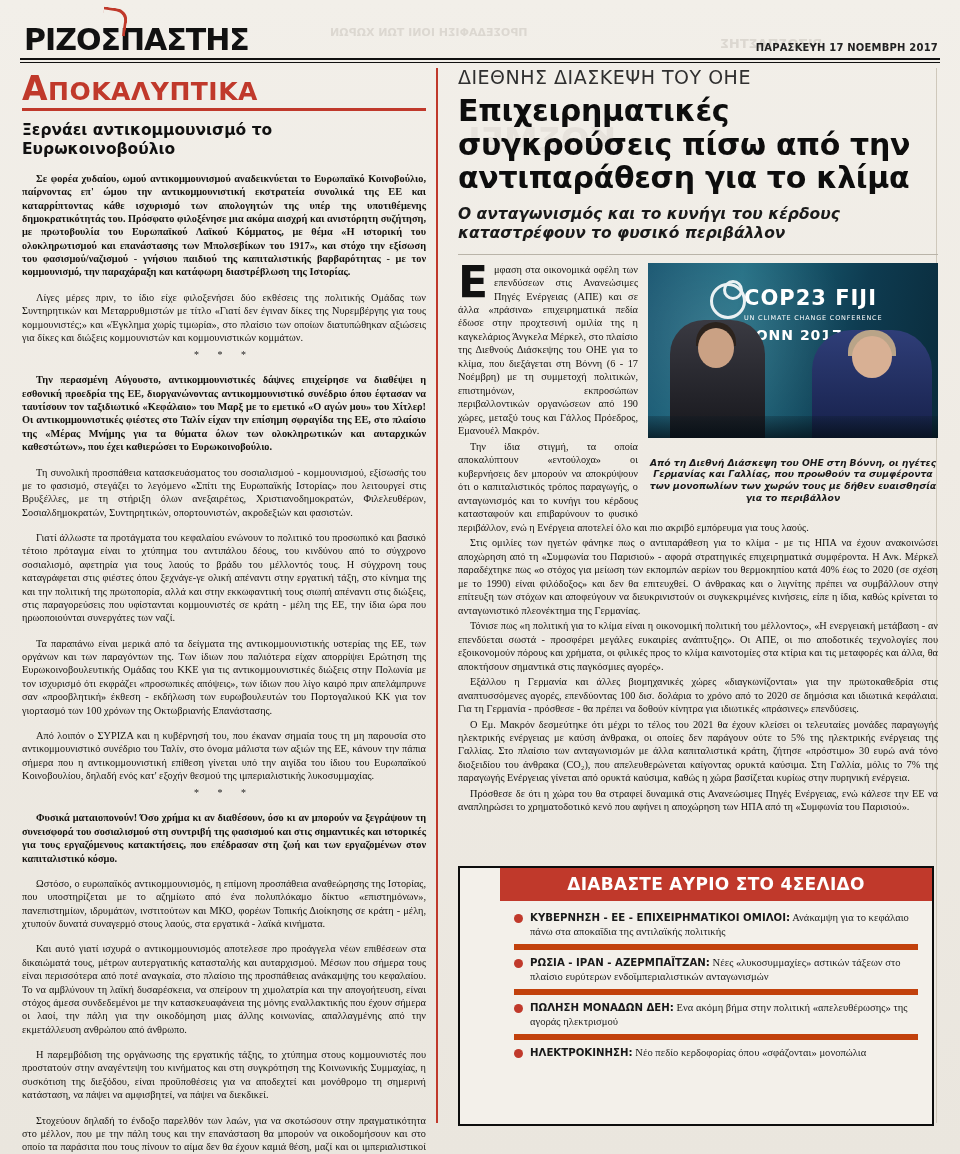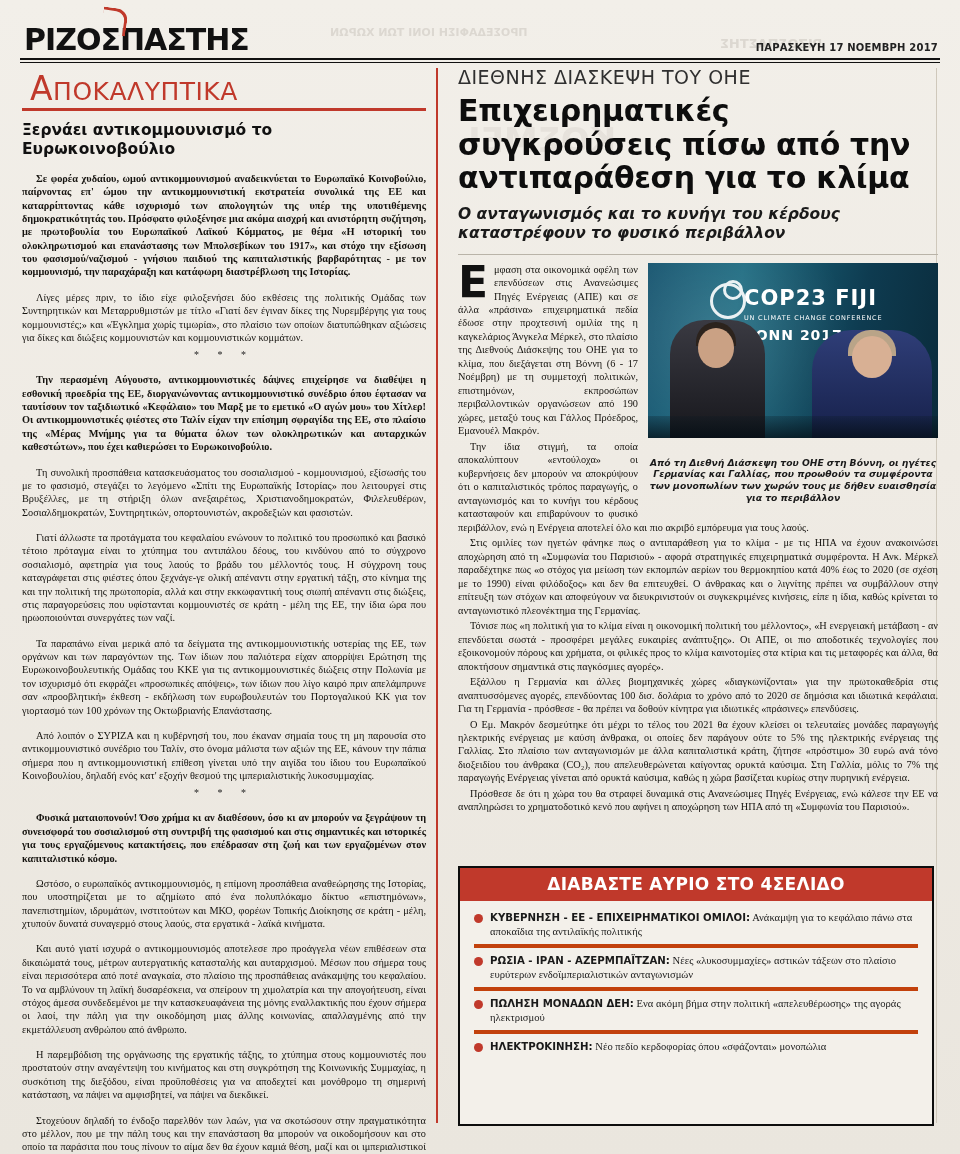--- a/index.html
+++ b/index.html
@@ -47,24 +47,24 @@
   }
   .rule-top2{
     position:absolute;left:20px;right:20px;top:62px;height:1px;background:#111;
   }
   
   .left{
     position:absolute;left:22px;top:68px;width:404px;height:1060px;
   }
   .kicker{
     font-family:"DejaVu Sans", sans-serif;
-    font-weight:normal;color:#c0392b;
+    font-weight:bold;color:#c0392b;
     font-size:25px;letter-spacing:.5px;
     line-height:1;
-    margin:4px 0 2px 8px;
+    margin:4px 0 2px 0;
   }
   .kicker .cap{font-size:33px;}
   .kicker-rule{height:3px;background:#c0392b;margin:3px 0 10px 0;}
   .lead-title{
     font-family:"DejaVu Sans", sans-serif;
     font-weight:bold;font-size:15.5px;line-height:1.25;color:#111;
     margin-bottom:9px;
   }
   .body-col{
     font-size:10.3px;
@@ -173,33 +173,34 @@
   .caption{
     font-family:"DejaVu Sans", sans-serif;
     font-style:italic;font-weight:bold;font-size:9.2px;line-height:1.3;
     text-align:center;color:#1a1a1a;margin-top:19px;
   }
   
   .promo{
     position:absolute;left:458px;top:866px;width:476px;height:260px;
     border:2px solid #0d0d0d;background:#f3f0ea;
     box-sizing:border-box;
+    padding-left:40px;
   }
   .promo-head{
     background:#c0392b;color:#fff;text-align:center;
     font-family:"DejaVu Sans", sans-serif;font-weight:bold;
     padding:6px 0 7px 0;
   }
   .promo-head .l1{font-size:17px;letter-spacing:.3px;}
   .promo-head .l2{font-size:19px;margin-top:4px;letter-spacing:.3px;}
   .promo-list{padding:10px 14px 0 14px;}
   .promo-item{
     display:flex;align-items:flex-start;gap:7px;
     font-size:10.6px;line-height:1.28;margin-bottom:6px;
-    padding-bottom:6px;border-bottom:4px solid #c2410c;
+    padding-bottom:6px;border-bottom:6px solid #c2410c;
   }
   .promo-item:last-child{border-bottom:none;}
   .bullet{
     width:9px;height:9px;border-radius:50%;background:#c0392b;flex:none;margin-top:3px;
   }
   .promo-item b{font-family:"DejaVu Sans", sans-serif;font-size:10.2px;}
   .vrule2{
     position:absolute;left:936px;top:68px;width:1px;height:1055px;background:#cfc8bb;
   }
 </style>

